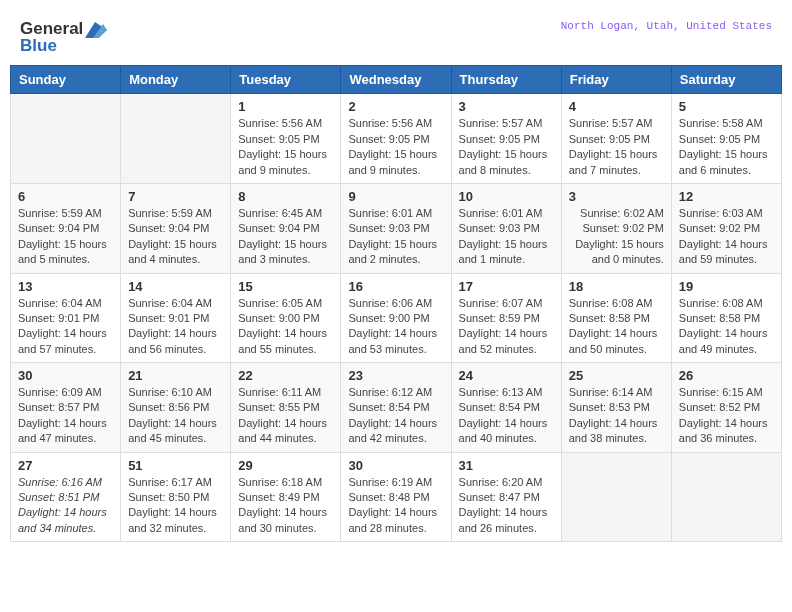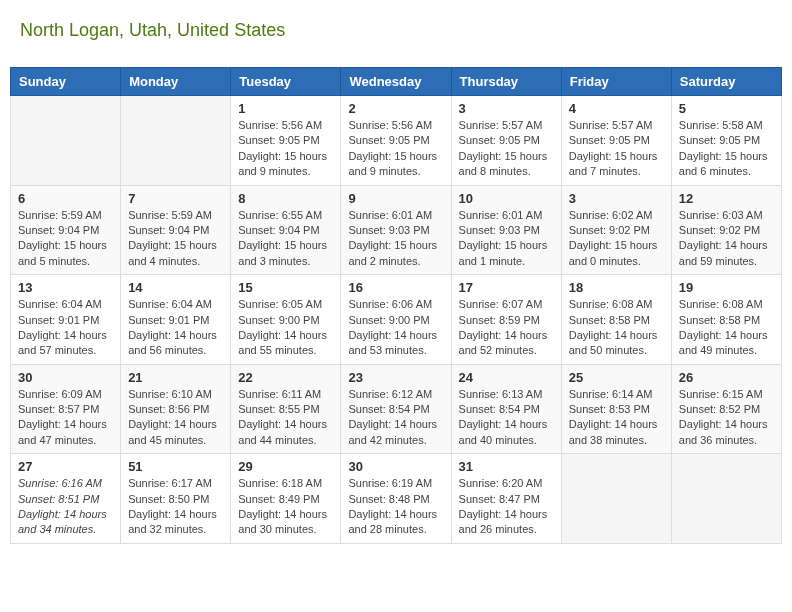--- a/index.html
+++ b/index.html
@@ -30,27 +30,28 @@
     .title-area {
       text-align: right;
     }
     .main-title {
       font-size: 38px;
       font-weight: bold;
       color: #333;
       line-height: 1.1;
     }
     .subtitle {
-      font-size: 18px;
-      color: #4d7c0f;
+      font-size: 11px;
+      color: #8b5cf6;
+      font-family: Liberation Mono, monospace;
     }
     .calendar {
       width: 100%;
       border-collapse: collapse;
-      margin-top: 21px;
+      margin-top: 5px;
       border: 1px solid #ccc;
     }
     .calendar th {
       background-color: #2d6db5;
       color: #fff;
       text-align: left;
       padding: 6px 8px;
       font-size: 13px;
       font-weight: bold;
       border: 1px solid #1e5a9a;
@@ -81,20 +82,32 @@
       color: #444;
     }
     .empty-cell {
       background: #f5f5f5 !important;
     }
   </style>
 </head>
 <body>
 
 <div class="header-area">
+  <div class="logo">
+    <div style="display:flex;flex-direction:column;align-items:flex-start;">
+      <div style="display:flex;align-items:center;">
+        <span class="logo-text" style="color:#333;font-size:17px;font-weight:bold;">General</span>
+        <svg width="22" height="16" viewBox="0 0 22 16" style="margin-left:2px;margin-top:1px;">
+          <polygon points="0,16 10,0 22,8 12,16" fill="#2d6db5"></polygon>
+          <polygon points="8,16 18,2 22,8 14,16" fill="#5ba0d0"></polygon>
+        </svg>
+      </div>
+      <span class="logo-text" style="color:#2d6db5;font-size:17px;font-weight:bold;margin-top:-2px;">Blue</span>
+    </div>
+  </div>
   <div class="title-area">
     <div class="subtitle">North Logan, Utah, United States</div>
   </div>
 </div>
 
 <table class="calendar">
   <thead>
     <tr>
     <th>Sunday</th>
         <th>Monday</th>
@@ -155,42 +168,42 @@
         </td>
         <td>
           <span class="day-number">7</span>
           <div class="cell-content" style="white-space: pre-line;">Sunrise: 5:59 AM
 Sunset: 9:04 PM
 Daylight: 15 hours
 and 4 minutes.</div>
         </td>
         <td>
           <span class="day-number">8</span>
-          <div class="cell-content" style="white-space: pre-line;">Sunrise: 6:55 AM
+          <div class="cell-content" style="white-space: pre-line;">Sunrise: 6:45 AM
 Sunset: 9:04 PM
 Daylight: 15 hours
 and 3 minutes.</div>
         </td>
         <td>
           <span class="day-number">9</span>
           <div class="cell-content" style="white-space: pre-line;">Sunrise: 6:01 AM
 Sunset: 9:03 PM
 Daylight: 15 hours
 and 2 minutes.</div>
         </td>
         <td>
           <span class="day-number">10</span>
           <div class="cell-content" style="white-space: pre-line;">Sunrise: 6:01 AM
 Sunset: 9:03 PM
 Daylight: 15 hours
 and 1 minute.</div>
         </td>
         <td>
           <span class="day-number">3</span>
-          <div class="cell-content" style="white-space: pre-line;">Sunrise: 6:02 AM
+          <div class="cell-content" style="white-space: pre-line; text-align: right;">Sunrise: 6:02 AM
 Sunset: 9:02 PM
 Daylight: 15 hours
 and 0 minutes.</div>
         </td>
         <td>
           <span class="day-number">12</span>
           <div class="cell-content" style="white-space: pre-line;">Sunrise: 6:03 AM
 Sunset: 9:02 PM
 Daylight: 14 hours
 and 59 minutes.</div>

